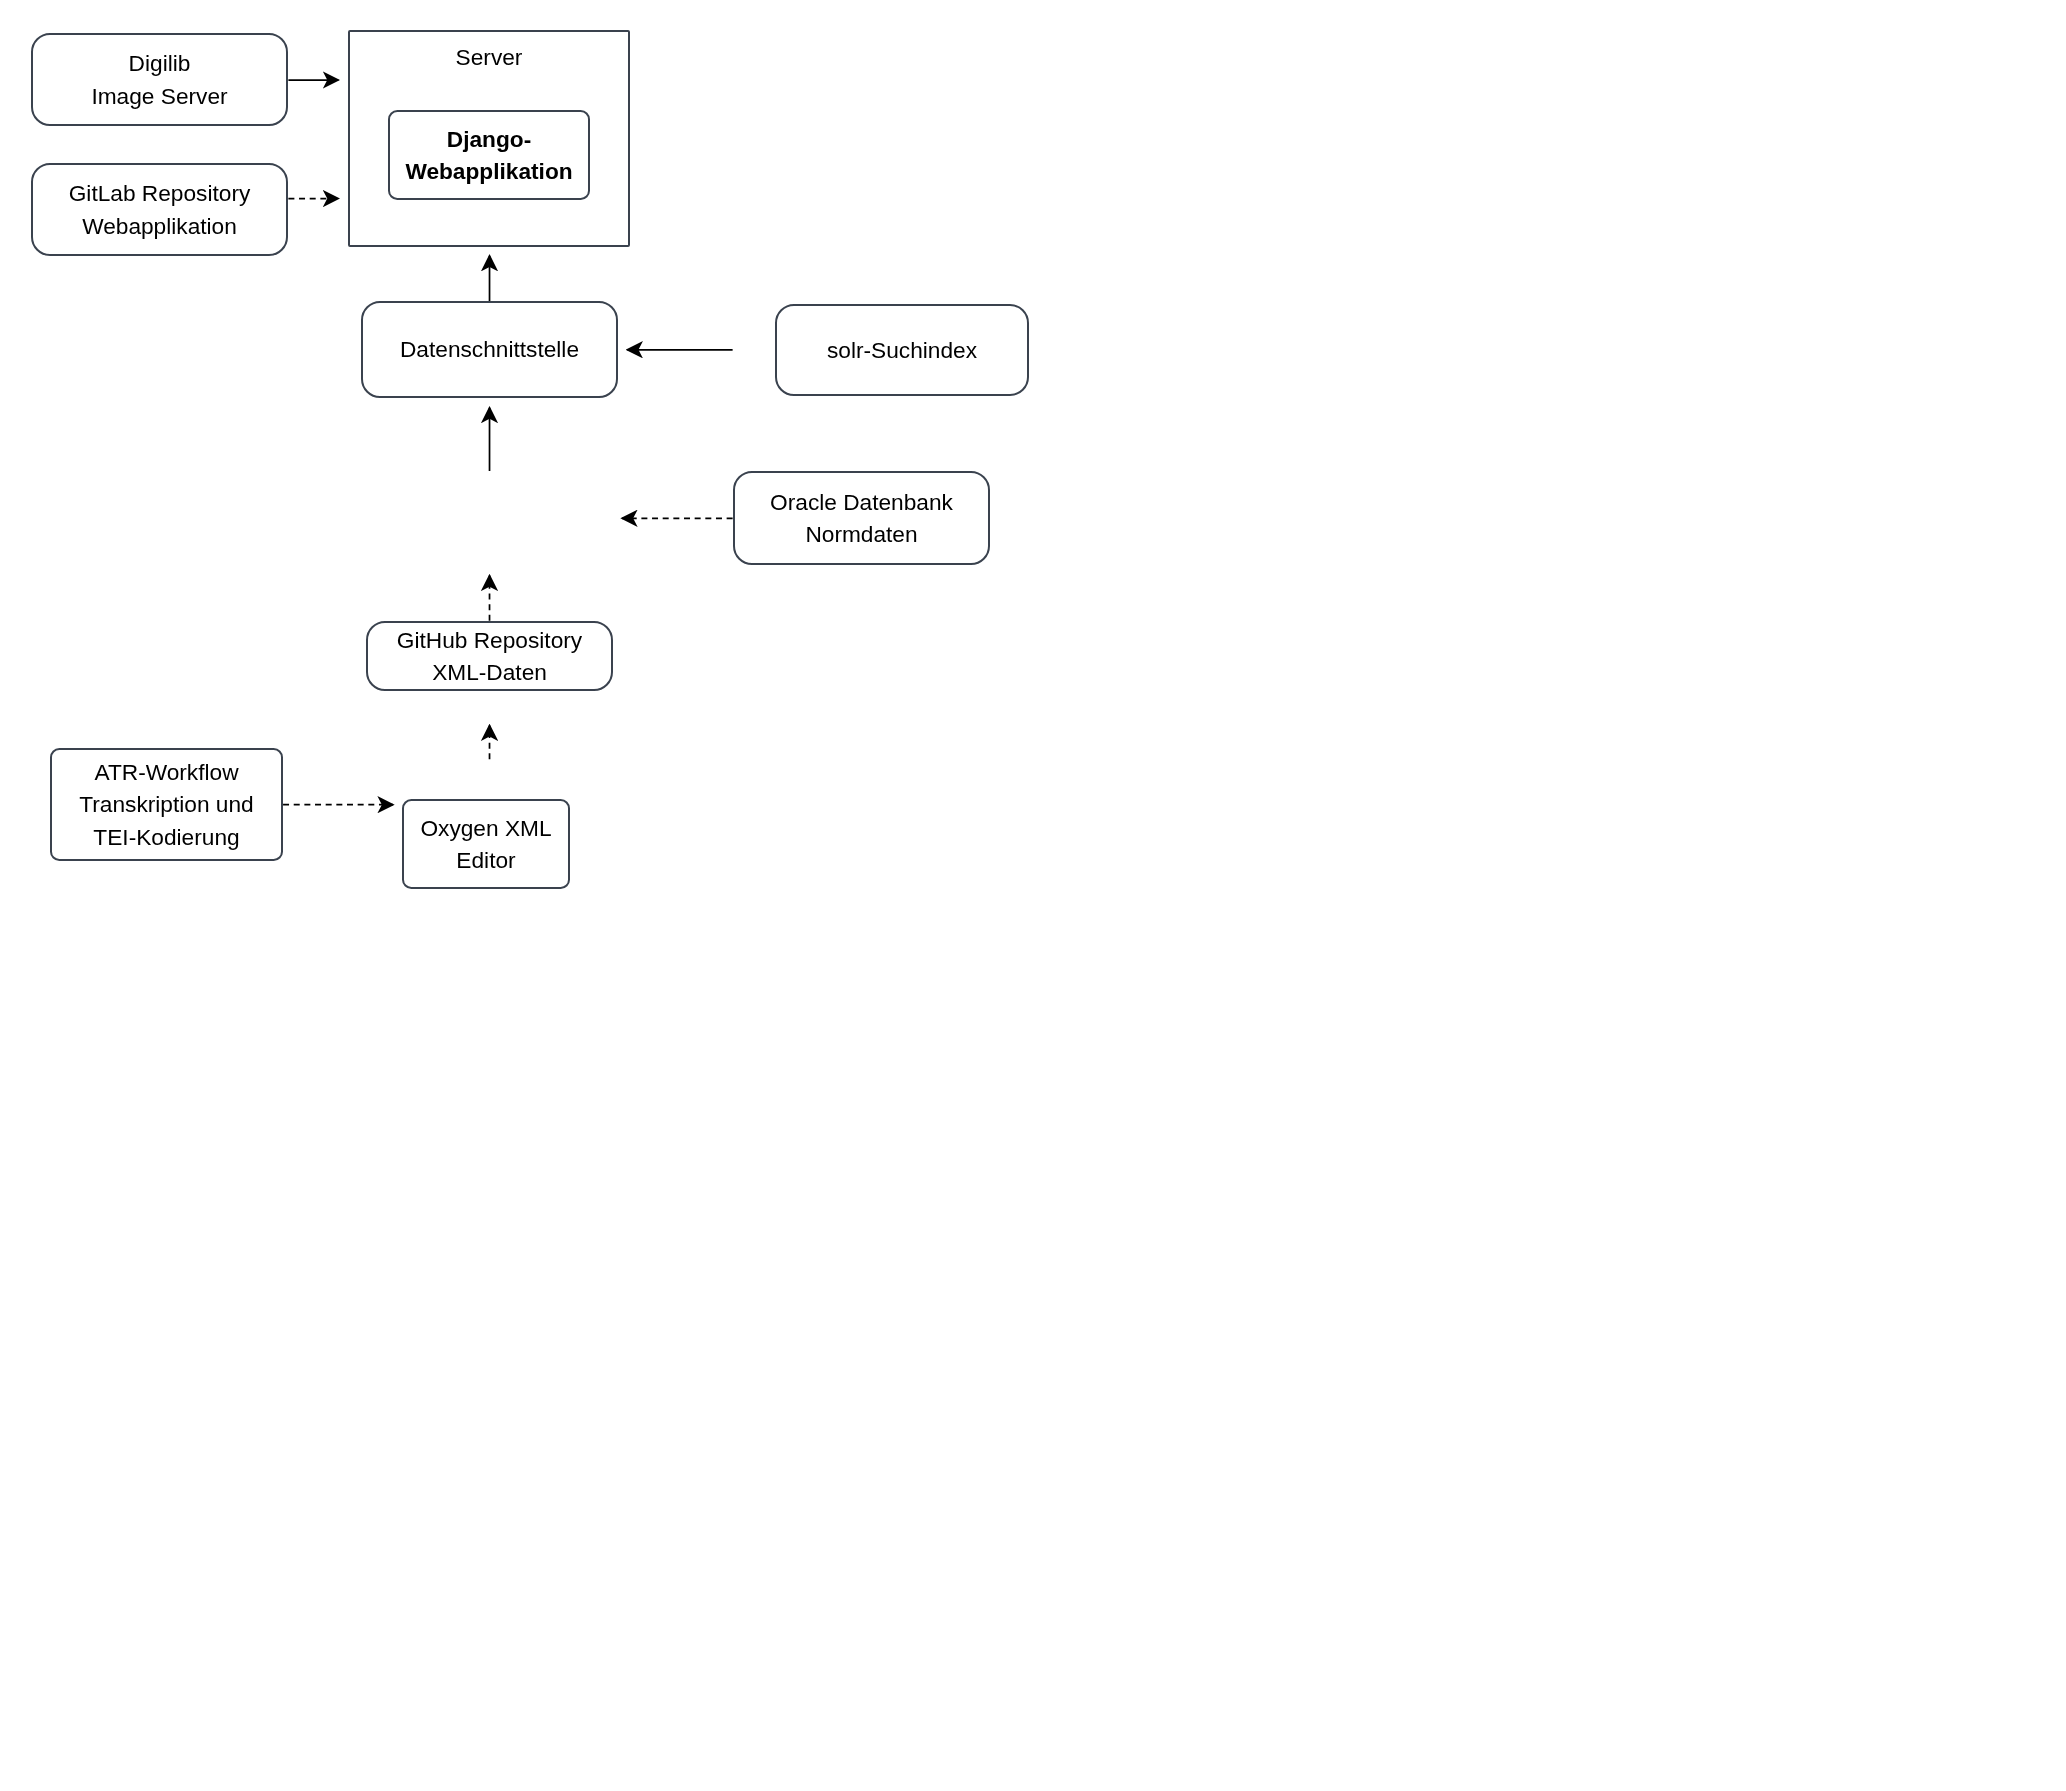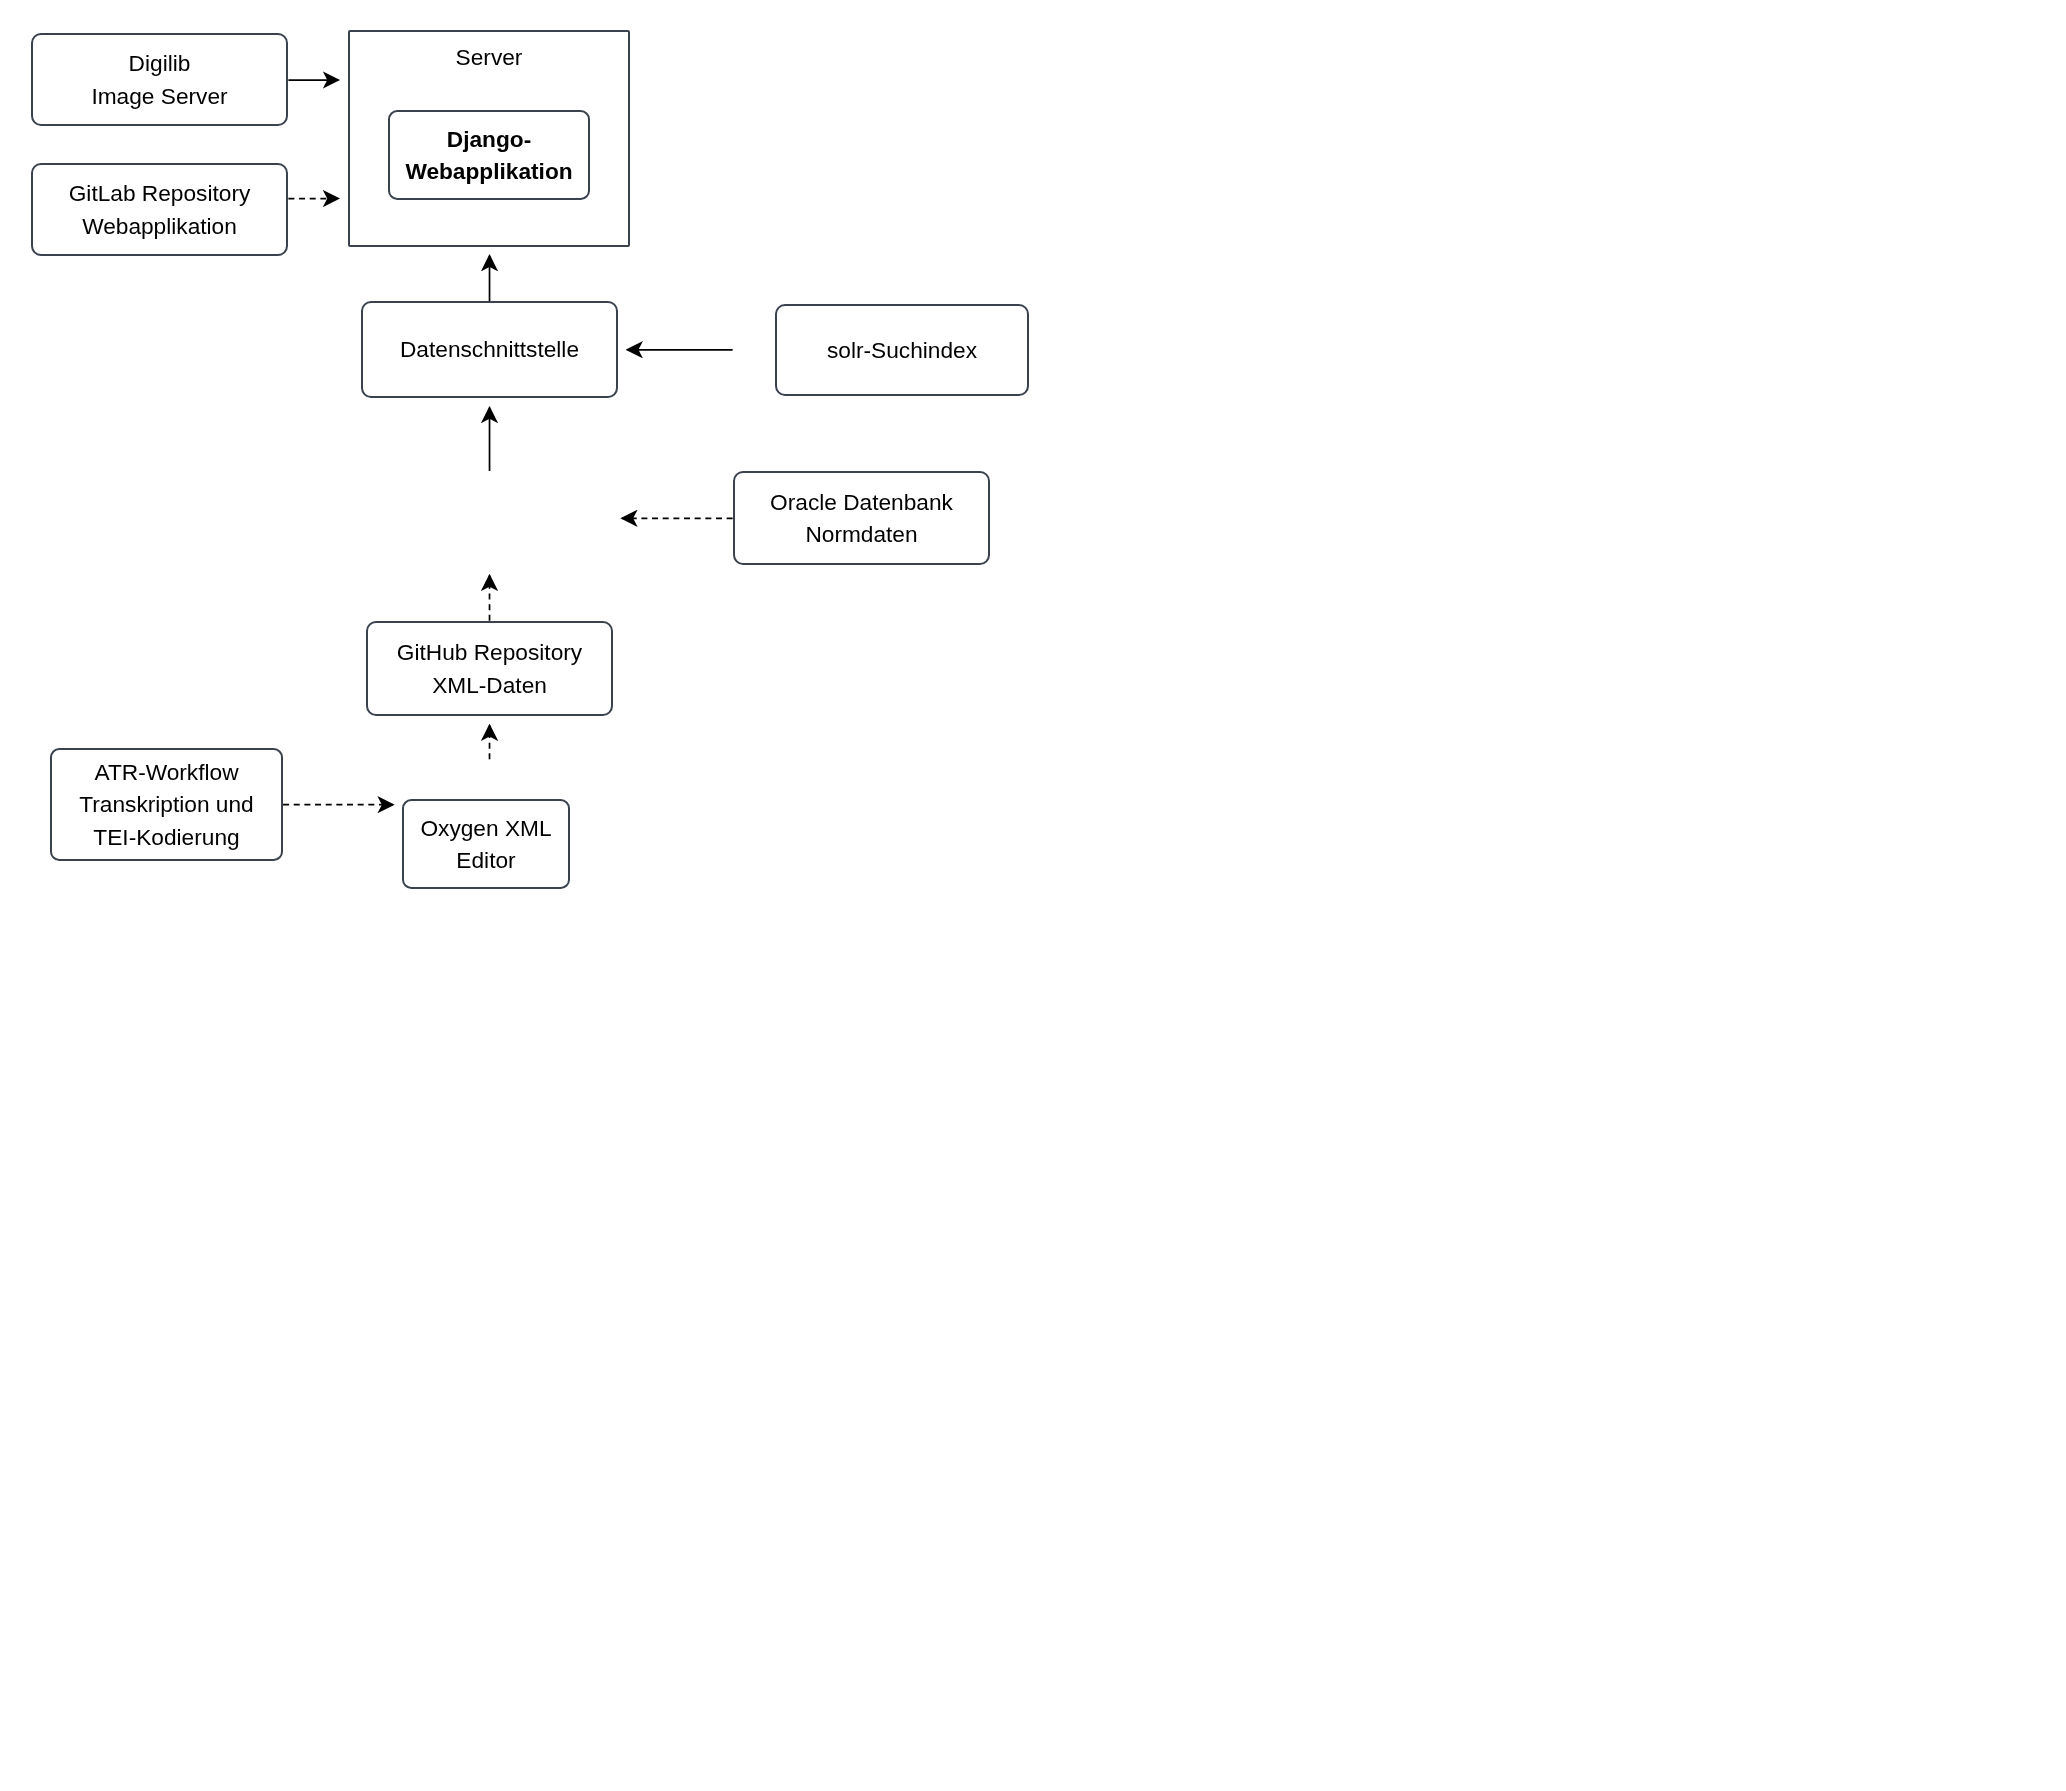--- a/index.html
+++ b/index.html
@@ -19,21 +19,21 @@
     position: absolute;
     left: 0; top: 0;
     width: 1033px;
     height: 896px;
     pointer-events: none;
   }
   .node {
     position: absolute;
     box-sizing: border-box;
     border: 2.3px solid #3a424e;
-    border-radius: 10px;
+    border-radius: 19px;
     background: #ffffff;
     display: flex;
     flex-direction: column;
     justify-content: center;
     align-items: center;
     text-align: center;
     color: #000000;
     font-size: 22.7px;
     line-height: 1.42;
   }
@@ -44,21 +44,21 @@
   
   #n-digilib { left: 31px;  top: 33px;   width: 257px; height: 93px; }
   #n-gitlab  { left: 31px;  top: 163px;  width: 257px; height: 93px; }
   #n-server  { left: 348px; top: 30px;   width: 282px; height: 217px;
                justify-content: flex-start; padding-top: 9.3px; }
   #n-django  { left: 388px; top: 110px;  width: 202px; height: 90px; font-weight: bold; }
   #n-daten   { left: 361px; top: 301px;  width: 257px; height: 97px; }
   #n-solr    { left: 775px;top: 304px;  width: 254px; height: 92px; }
   #n-xml     { left: 366px; top: 471px;  width: 247px; height: 95px; }
   #n-oracle  { left: 733px;top: 471px;  width: 257px; height: 94px; }
-  #n-github  { left: 366px; top: 621px;  width: 247px; height: 95px; text-align: right; }
+  #n-github  { left: 366px; top: 621px;  width: 247px; height: 70px; text-align: right; }
   #n-oxygen  { left: 402px; top: 799px; width: 168px; height: 90px; }
   #n-atr     { left: 50px;  top: 748px; width: 233px; height: 113px; }
 
   .edge {
     stroke: #000000;
     stroke-width: 2.6px;
     fill: none;
   }
   .edge.dashed { stroke-dasharray: 9 7; }
 </style>

